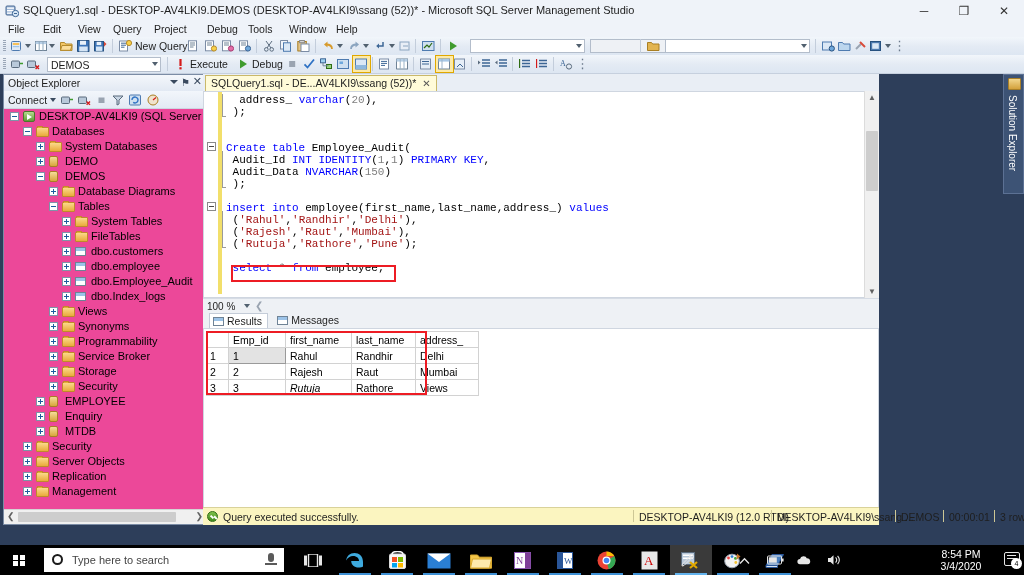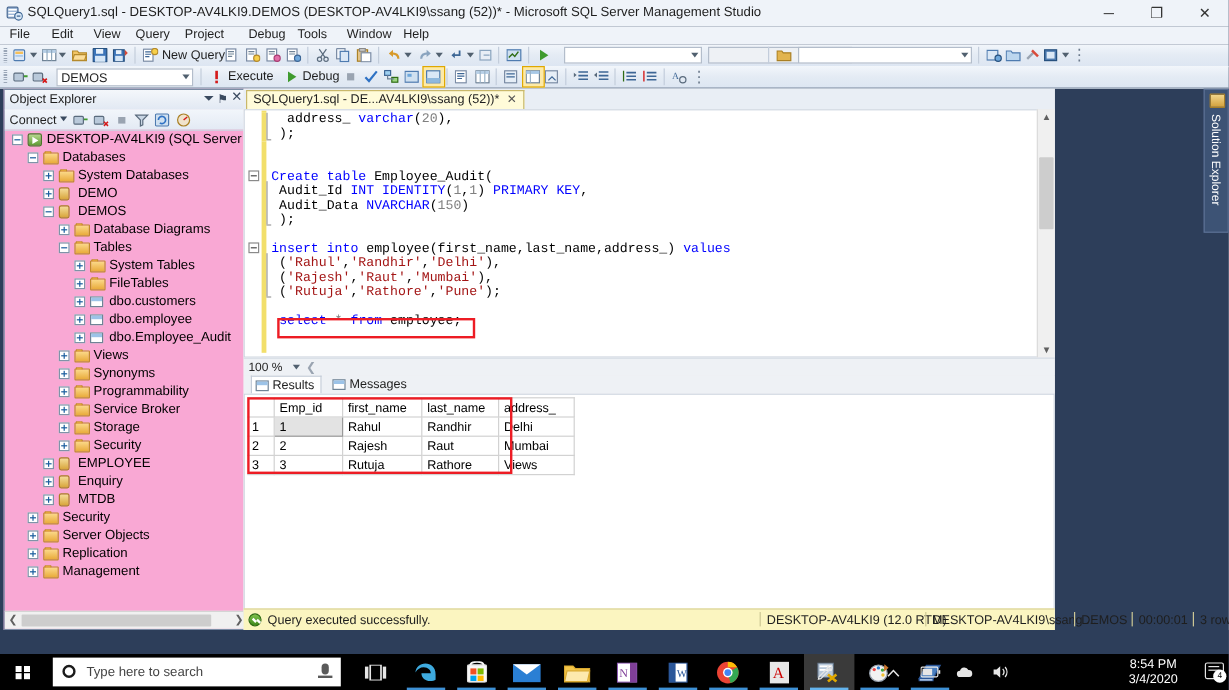--- a/index.html
+++ b/index.html
@@ -43,21 +43,21 @@
      font-size:10px;color:#1e1e1e;padding-left:3px;line-height:14px;box-sizing:border-box;}
   .combo .arw{position:absolute;right:2px;top:4px;width:0;height:0;
      border-left:3px solid transparent;border-right:3px solid transparent;border-top:4px solid #51606f;}
   .combo.dis{background:#eef1f5;color:#9aa4b1;}
   .tbtn.on{background:#fdeaa8;border:1px solid #e0a800;top:0;}
 
   
   .ico{position:absolute;left:2px;top:2px;width:13px;height:12px;border-radius:1px;}
 
   
-  .oe{position:absolute;left:3px;top:74px;width:204px;height:451px;background:#f9a8d4;
+  .oe{position:absolute;left:3px;top:74px;width:204px;height:451px;background:#ec4899;
       border:1px solid #7b8ca5;box-sizing:border-box;}
   .oe-head{position:absolute;left:0;top:0;width:100%;height:16px;
       background:linear-gradient(to bottom,#f4f7fb,#e2e9f3);border-bottom:1px solid #cdd6e2;}
   .oe-title{position:absolute;left:4px;top:2px;font-size:10.5px;color:#1e1e1e;}
   .oe-pin{position:absolute;right:16px;top:2px;font-size:10px;color:#3a4a5f;cursor:default;}
   .oe-close{position:absolute;right:4px;top:1px;font-size:11px;color:#3a4a5f;cursor:default;line-height:11px;}
   .oe-dd{position:absolute;right:28px;top:5px;width:0;height:0;
       border-left:4px solid transparent;border-right:4px solid transparent;border-top:4px solid #3a4a5f;cursor:default;}
   .oe-tb{position:absolute;left:0;top:16px;width:100%;height:17px;
       background:linear-gradient(to bottom,#f2f6fb,#e3eaf4);border-bottom:1px solid #cdd6e2;}
@@ -698,20 +698,25 @@
         </div>
         <div class="tn">
           <span class="exp plus" style="left: 58px;"></span>
           <span class="tbl" style="left: 71px;"></span>
           <span class="tlbl" style="left: 87px;">dbo.employee</span>
         </div>
         <div class="tn">
           <span class="exp plus" style="left: 58px;"></span>
           <span class="tbl" style="left: 71px;"></span>
           <span class="tlbl" style="left: 87px;">dbo.Employee_Audit</span>
+        </div>
+        <div class="tn">
+          <span class="exp plus" style="left: 58px;"></span>
+          <span class="tbl" style="left: 71px;"></span>
+          <span class="tlbl" style="left: 87px;">dbo.Index_logs</span>
         </div>
         <div class="tn">
           <span class="exp plus" style="left: 45px;"></span>
           <span class="fold" style="left: 58px;"></span>
           <span class="tlbl" style="left: 74px;">Views</span>
         </div>
         <div class="tn">
           <span class="exp plus" style="left: 45px;"></span>
           <span class="fold" style="left: 58px;"></span>
           <span class="tlbl" style="left: 74px;">Synonyms</span>
@@ -845,21 +850,21 @@
             <tr>
               <td class="rn" style="width: 14px;">2</td>
               <td style="width: 48px;">2</td>
               <td style="width: 57px;">Rajesh</td>
               <td style="width: 55px;">Raut</td>
               <td style="width: 54px;">Mumbai</td>
             </tr>
             <tr>
               <td class="rn" style="width: 14px;">3</td>
               <td style="width: 48px;">3</td>
-              <td style="width: 57px;">Rutuja</td>
+              <td style="width: 57px; font-style: italic;">Rutuja</td>
               <td style="width: 55px;">Rathore</td>
               <td style="width: 54px;">Views</td>
             </tr>
           </tbody>
         </table>
       <div class="gridbox" style="left:2px;top:2px;width:221px;height:64px;"></div>
     </div>
 
     <div class="qstatus">
       <div class="qs-ok"></div>

